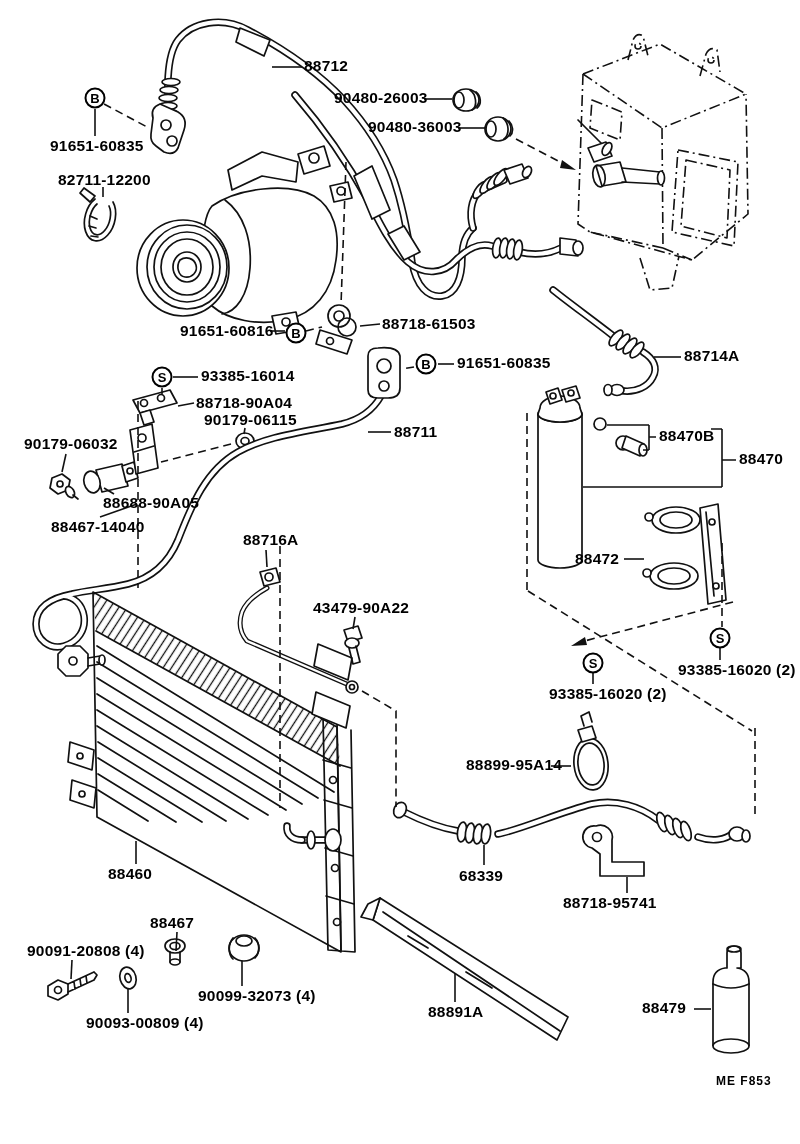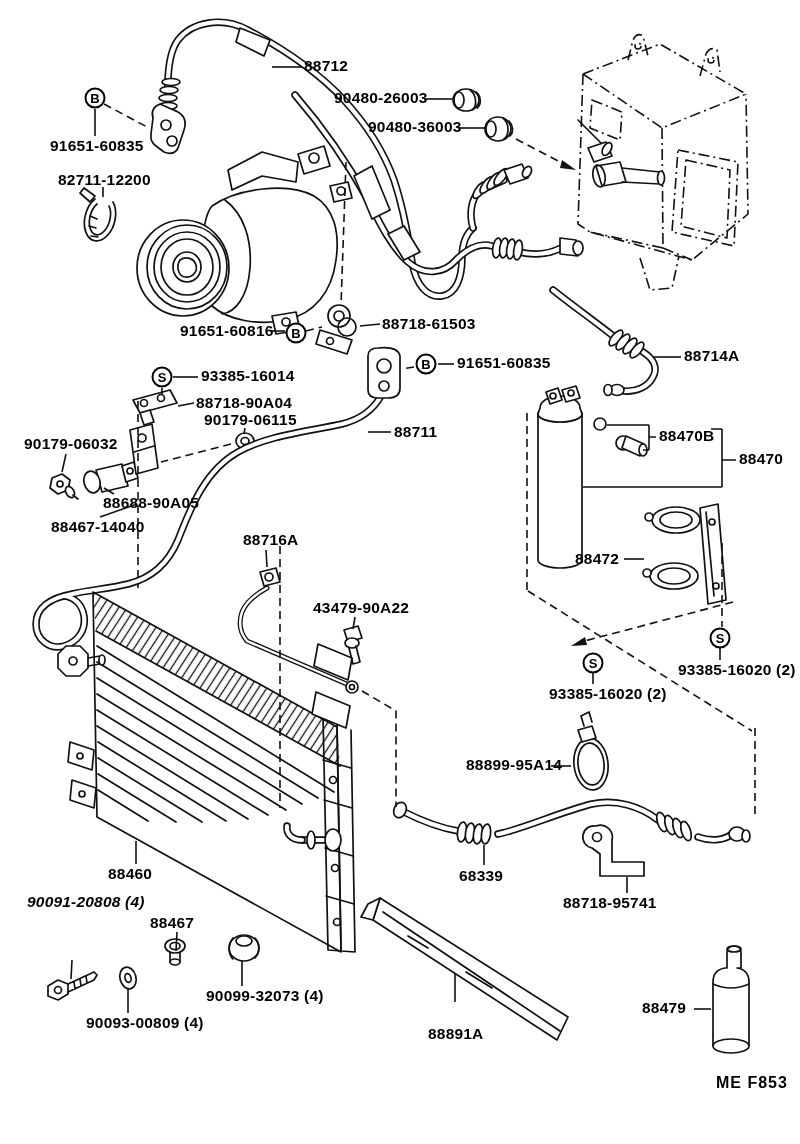--- a/index.html
+++ b/index.html
@@ -4,21 +4,21 @@
 <style>
   html,body{margin:0;padding:0;background:#fff;}
   #stage{position:relative;width:800px;height:1144px;background:#fff;overflow:hidden;
          font-family:"Liberation Sans","DejaVu Sans",sans-serif;}
   #art{position:absolute;left:0;top:0;}
   .lbl{position:absolute;white-space:nowrap;color:#000;font-weight:bold;
        font-size:15.5px;line-height:1;letter-spacing:.2px;}
   .marker{position:absolute;width:21px;height:21px;border:2px solid #000;border-radius:50%;
           box-sizing:border-box;color:#000;font-weight:bold;font-size:13px;line-height:17px;
           text-align:center;transform:translate(-50%,-50%);background:#fff;}
-  .footer{position:absolute;left:716px;top:1074px;font-weight:bold;font-size:16px;
+  .footer{position:absolute;left:716px;top:1074px;font-weight:bold;font-size:12px;
           letter-spacing:1px;color:#000;white-space:nowrap;}
   svg .ln{stroke:#111;stroke-width:1.7;fill:none;stroke-linecap:round;stroke-linejoin:round;}
   svg .fw{stroke:#111;stroke-width:1.7;fill:#fff;stroke-linejoin:round;}
   svg .tb{stroke:#111;stroke-width:7.5;fill:none;stroke-linecap:round;}
   svg .tc{stroke:#fff;stroke-width:4.2;fill:none;stroke-linecap:round;}
   svg .tb2{stroke:#111;stroke-width:5;fill:none;stroke-linecap:round;}
   svg .tc2{stroke:#fff;stroke-width:2.4;fill:none;stroke-linecap:round;}
   svg .ld{stroke:#111;stroke-width:1.6;fill:none;}
   svg .dsh{stroke:#111;stroke-width:1.6;fill:none;stroke-dasharray:8 5;}
   svg .dd{stroke:#111;stroke-width:1.6;fill:none;stroke-dasharray:11 4 2 4;stroke-linejoin:round;}
@@ -414,24 +414,24 @@
       <span class="lbl" style="left: 575px; top: 551px;">88472</span>
       <span class="lbl" style="left: 243px; top: 532px;">88716A</span>
       <span class="lbl" style="left: 313px; top: 600px;">43479-90A22</span>
       <span class="lbl" style="left: 678px; top: 662px;">93385-16020 (2)</span>
       <span class="lbl" style="left: 549px; top: 686px;">93385-16020 (2)</span>
       <span class="lbl" style="left: 466px; top: 757px;">88899-95A14</span>
       <span class="lbl" style="left: 108px; top: 866px;">88460</span>
       <span class="lbl" style="left: 459px; top: 868px;">68339</span>
       <span class="lbl" style="left: 563px; top: 895px; text-align: right;">88718-95741</span>
       <span class="lbl" style="left: 150px; top: 915px;">88467</span>
-      <span class="lbl" style="left: 27px; top: 894px; font-style: italic;">90091-20808 (4)</span>
-      <span class="lbl" style="left: 198px; top: 988px; margin-left: 8px;">90099-32073 (4)</span>
+      <span class="lbl" style="left: 27px; top: 943px;">90091-20808 (4)</span>
+      <span class="lbl" style="left: 198px; top: 988px;">90099-32073 (4)</span>
       <span class="lbl" style="left: 86px; top: 1015px;">90093-00809 (4)</span>
-      <span class="lbl" style="left: 428px; top: 1004px; margin-top: 22px;">88891A</span>
+      <span class="lbl" style="left: 428px; top: 1004px;">88891A</span>
       <span class="lbl" style="left: 642px; top: 1000px;">88479</span>
       <span class="marker" style="left: 95px; top: 98px;">B</span>
       <span class="marker" style="left: 296px; top: 333px;">B</span>
       <span class="marker" style="left: 426px; top: 364px;">B</span>
       <span class="marker" style="left: 162px; top: 377px;">S</span>
       <span class="marker" style="left: 593px; top: 663px;">S</span>
       <span class="marker" style="left: 720px; top: 638px;">S</span>
     </div>
 <div class="footer">ME  F853</div>
 

